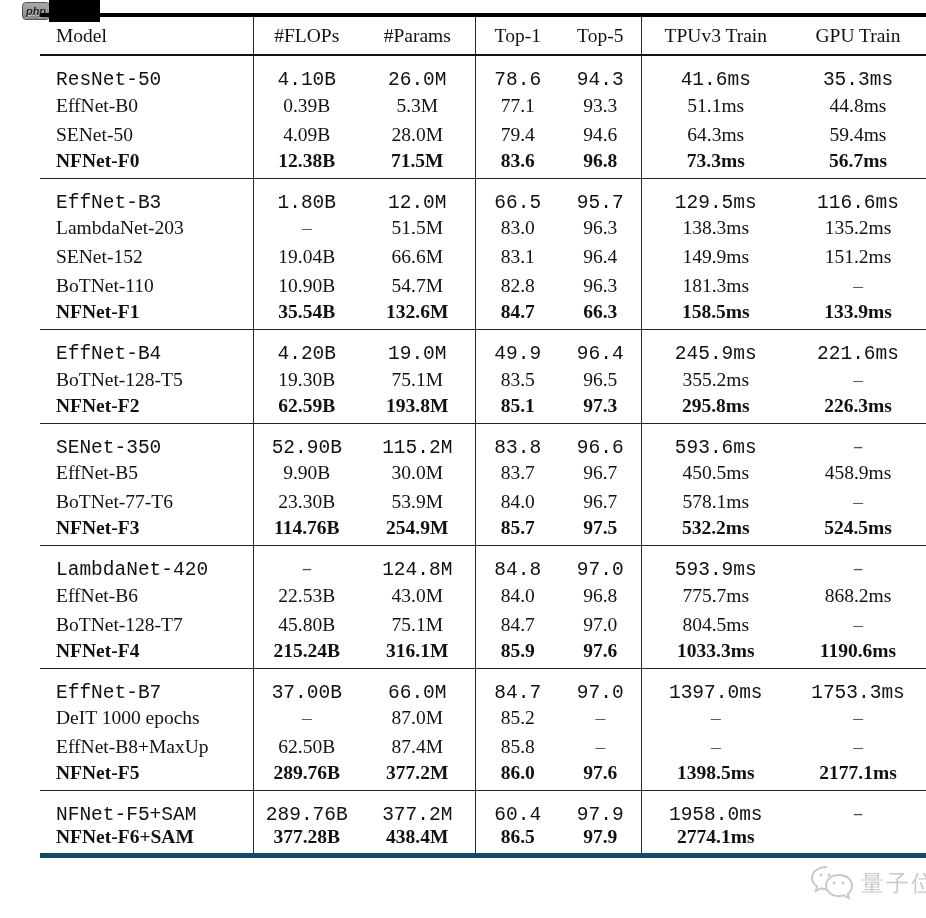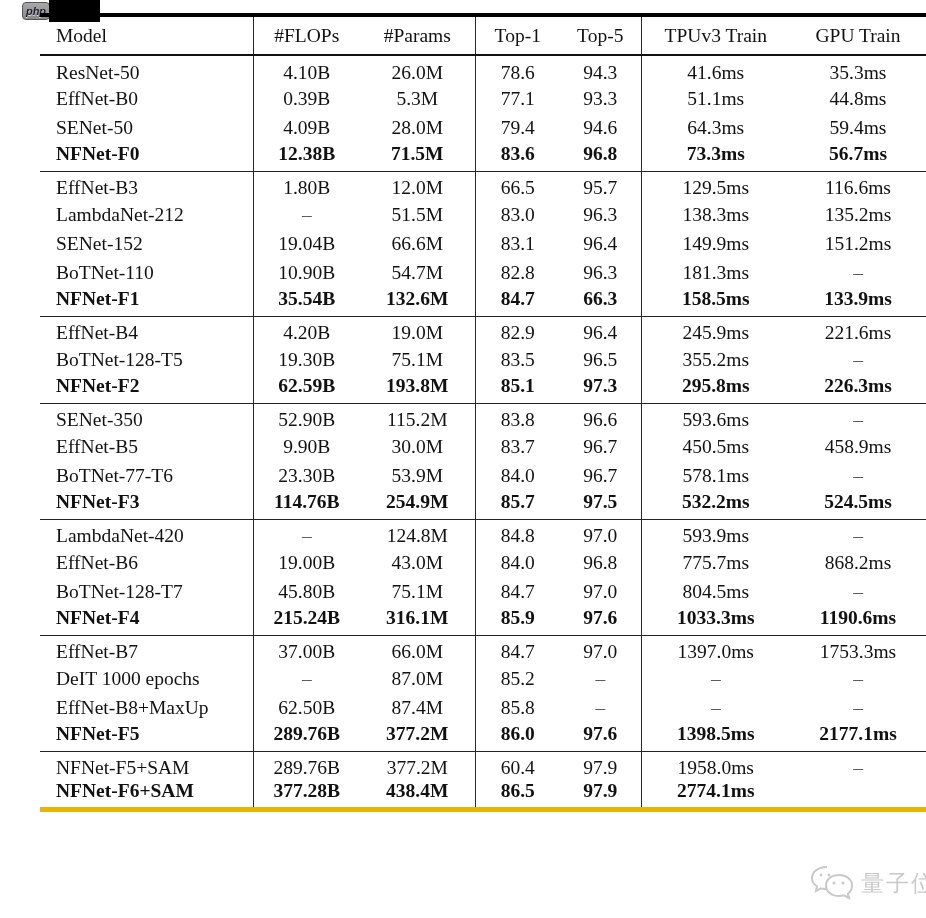--- a/index.html
+++ b/index.html
@@ -11,32 +11,32 @@
   .php-badge { position:absolute; left:2px; top:2px; width:28px; height:18px;
     background:linear-gradient(#a8a8a8,#8a8a8a); border:1px solid #555; border-radius:4px;
     display:flex; align-items:center; justify-content:center;
     font-family:"Liberation Sans",sans-serif; font-style:italic; font-weight:bold;
     font-size:11px; color:#1c1c2e; text-shadow:0 1px 0 #ddd; }
   .black-rect { position:absolute; left:29px; top:0; width:51px; height:22px; background:#000; }
 
   
   .tbl-wrap { position:absolute; left:20px; top:13px; width:886px; }
   table { width:100%; border-collapse:collapse; table-layout:fixed;
-    border-top:4px solid #000; border-bottom:5px solid #eab308; }
+    border-top:4px solid #000; border-bottom:5px solid #0c4a6e; }
   col.c0{width:213px} col.c1{width:107px} col.c2{width:115px} col.c3{width:85px}
   col.c4{width:81px} col.c5{width:149px} col.c6{width:136px}
   th, td { font-size:19.5px; text-align:center; vertical-align:middle;
     height:29px; padding:0; white-space:nowrap; overflow:hidden; }
   th { font-weight:normal; height:40px; }
   th.c0, td.c0 { text-align:left; padding-left:16px; }
   .vline-r { border-right:1px solid #2a2a2a; }
   thead { border-bottom:2px solid #111; }
   tbody { border-top:1.6px solid #222; }
   tbody.first { border-top:none; }
-  tbody tr:first-child td { padding-top:5px; }
+  tbody tr:first-child td { padding-top:13px;font-family:Liberation Mono, monospace; }
   tbody tr:last-child td { padding-bottom:5px; }
   tr.bold td { font-weight:bold; }
   td .dash { color:#555; }
 
   
   .watermark { position:absolute; right:10px; bottom:16px; display:flex;
     align-items:center; gap:6px; pointer-events:none; }
   .watermark .wm-text { font-size:23px; color:#c9c9c9; letter-spacing:2px;
     font-family:"Liberation Sans","DejaVu Sans",sans-serif; }
 </style>
@@ -115,21 +115,21 @@
           <tr class="">
             <td class="c0 vline-r">EffNet-B3</td>
             <td class="c1">1.80B</td>
             <td class="c2 vline-r">12.0M</td>
             <td class="c3">66.5</td>
             <td class="c4 vline-r">95.7</td>
             <td class="c5">129.5ms</td>
             <td class="c6">116.6ms</td>
           </tr>
           <tr class="">
-            <td class="c0 vline-r">LambdaNet-212</td>
+            <td class="c0 vline-r">LambdaNet-203</td>
             <td class="c1"><span class="dash">–</span></td>
             <td class="c2 vline-r">51.5M</td>
             <td class="c3">83.0</td>
             <td class="c4 vline-r">96.3</td>
             <td class="c5">138.3ms</td>
             <td class="c6">135.2ms</td>
           </tr>
           <tr class="">
             <td class="c0 vline-r">SENet-152</td>
             <td class="c1">19.04B</td>
@@ -156,21 +156,21 @@
             <td class="c4 vline-r">66.3</td>
             <td class="c5">158.5ms</td>
             <td class="c6">133.9ms</td>
           </tr>
         </tbody>
         <tbody>
           <tr class="">
             <td class="c0 vline-r">EffNet-B4</td>
             <td class="c1">4.20B</td>
             <td class="c2 vline-r">19.0M</td>
-            <td class="c3">82.9</td>
+            <td class="c3">49.9</td>
             <td class="c4 vline-r">96.4</td>
             <td class="c5">245.9ms</td>
             <td class="c6">221.6ms</td>
           </tr>
           <tr class="">
             <td class="c0 vline-r">BoTNet-128-T5</td>
             <td class="c1">19.30B</td>
             <td class="c2 vline-r">75.1M</td>
             <td class="c3">83.5</td>
             <td class="c4 vline-r">96.5</td>
@@ -230,21 +230,21 @@
             <td class="c0 vline-r">LambdaNet-420</td>
             <td class="c1"><span class="dash">–</span></td>
             <td class="c2 vline-r">124.8M</td>
             <td class="c3">84.8</td>
             <td class="c4 vline-r">97.0</td>
             <td class="c5">593.9ms</td>
             <td class="c6"><span class="dash">–</span></td>
           </tr>
           <tr class="">
             <td class="c0 vline-r">EffNet-B6</td>
-            <td class="c1">19.00B</td>
+            <td class="c1">22.53B</td>
             <td class="c2 vline-r">43.0M</td>
             <td class="c3">84.0</td>
             <td class="c4 vline-r">96.8</td>
             <td class="c5">775.7ms</td>
             <td class="c6">868.2ms</td>
           </tr>
           <tr class="">
             <td class="c0 vline-r">BoTNet-128-T7</td>
             <td class="c1">45.80B</td>
             <td class="c2 vline-r">75.1M</td>

